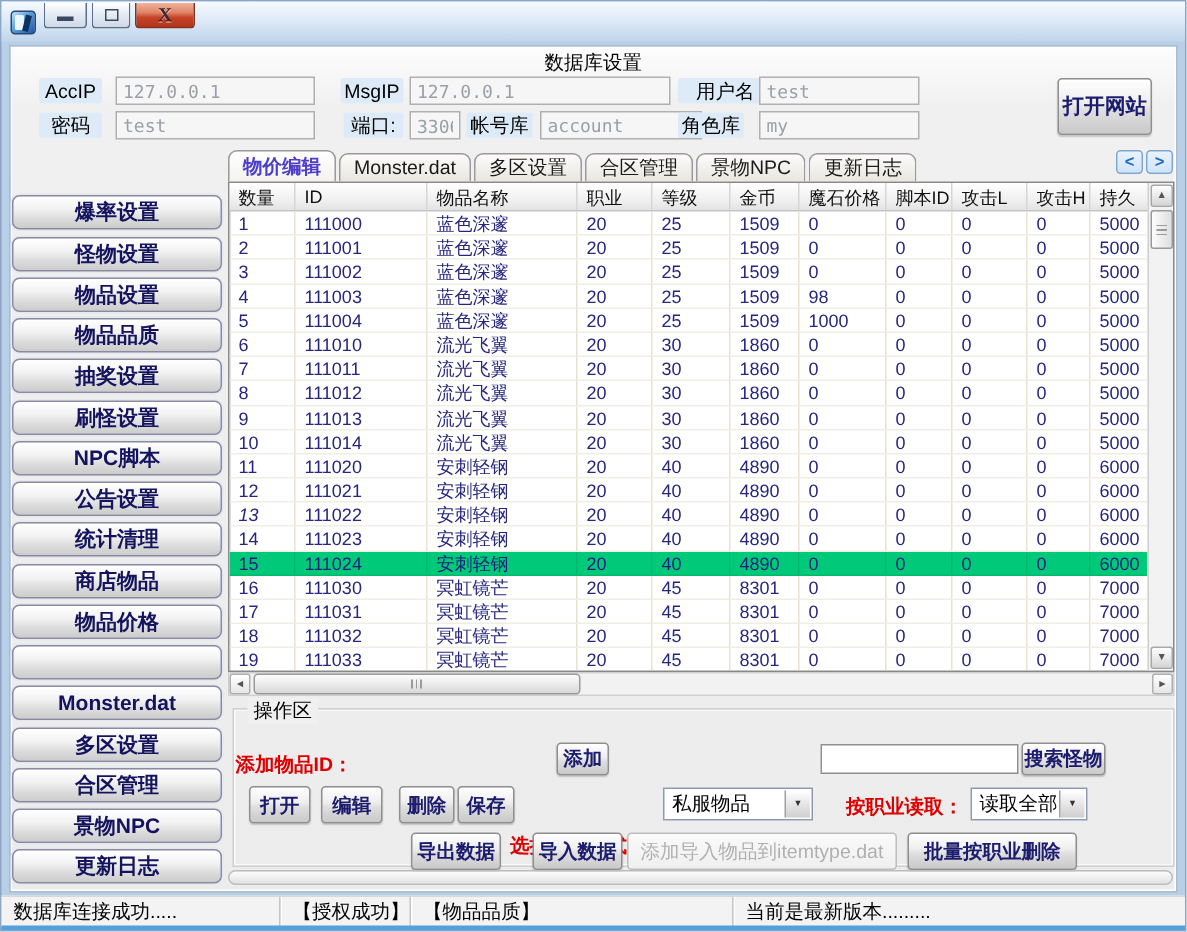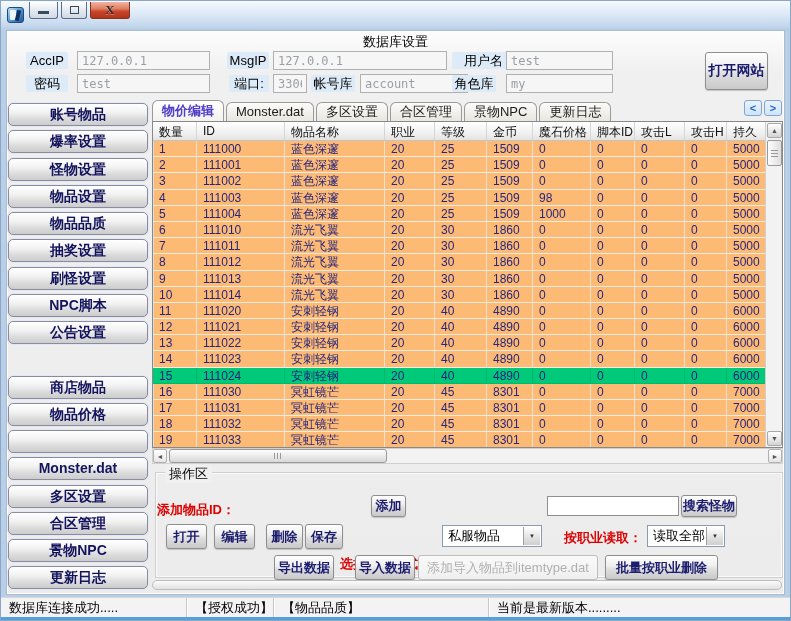--- a/index.html
+++ b/index.html
@@ -68,21 +68,21 @@
          background:linear-gradient(#fcfbf9,#e9e6df); border:1px solid #9a9a9a; border-bottom:none;
          border-radius:6px 6px 0 0; cursor:pointer; white-space:nowrap; }
   .tab.active { height:21px; line-height:19px; color:#4e3ec8; font-weight:bold;
                 background:linear-gradient(#ffffff,#f3f2ef); }
   .tab-arrows { position:absolute; left:744px; top:100px; display:flex; gap:2px; }
   .tab-arrow { width:18px; height:16px; border:1px solid #7fa7d0; border-radius:3px;
                background:linear-gradient(#eaf3fc,#cfe4f8); color:#1f66cc; font-weight:bold;
                font-size:11px; display:flex; align-items:center; justify-content:center; cursor:pointer; }
 
   
-  .table { position:absolute; left:152px; top:121px; width:631px; height:327px; background:#fdba74;
+  .table { position:absolute; left:152px; top:121px; width:631px; height:327px; background:#ffffff;
            border:1px solid #888; box-shadow:inset 1px 1px 0 #dcdcdc; overflow:hidden; }
   .thead { display:flex; height:19px; background:linear-gradient(#ffffff,#eeeeee 70%,#e2e2e2);
            border-bottom:1px solid #c4c4c4; }
   .th { font-size:12px; color:#101010; padding:2px 4px 0 6px; border-right:1px solid #d6d6d6;
         white-space:nowrap; overflow:hidden; flex:0 0 auto; }
   .tbody { position:absolute; left:0; top:19px; right:17px; bottom:0; overflow:hidden; }
   .trow { display:flex; height:16.2px; cursor:default; }
   .td { font-size:12px; color:#26267e; line-height:16px; padding:0 4px 0 6px;
         border-right:1px solid #e9e2d2; border-bottom:1px solid #f0ede4;
         white-space:nowrap; overflow:hidden; flex:0 0 auto; }
@@ -171,29 +171,29 @@
   <div class="chip" style="left:229px; top:75px; width:40px;">端口:</div>
   <input class="dbinp" style="left: 273px; top: 74px; width: 34px;" value="3306">
   <div class="chip" style="left:311px; top:75px; width:44px;">帐号库</div>
   <input class="dbinp" style="left: 360px; top: 74px; width: 108px;" value="account">
   <div class="chip" style="left:452px; top:75px; width:44px;">角色库</div>
   <input class="dbinp" style="left: 506px; top: 74px; width: 107px;" value="my">
 
   <div class="btn3d big-btn" style="left:705px; width:63px;">打开网站</div>
 
   <div class="sidebar" id="sidebar">
-      <div class="side-btn" style="top: 103px;">账号物品</div>
       <div class="side-btn" style="top: 130.25px;">爆率设置</div>
       <div class="side-btn" style="top: 157.5px;">怪物设置</div>
       <div class="side-btn" style="top: 184.75px;">物品设置</div>
       <div class="side-btn" style="top: 212px;">物品品质</div>
       <div class="side-btn" style="top: 239.25px;">抽奖设置</div>
       <div class="side-btn" style="top: 266.5px;">刷怪设置</div>
       <div class="side-btn" style="top: 293.75px;">NPC脚本</div>
       <div class="side-btn" style="top: 321px;">公告设置</div>
+      <div class="side-btn" style="top: 348.25px;">统计清理</div>
       <div class="side-btn" style="top: 375.5px;">商店物品</div>
       <div class="side-btn" style="top: 402.75px;">物品价格</div>
       <div class="side-btn" style="top: 430px;"></div>
       <div class="side-btn" style="top: 457.25px;">Monster.dat</div>
       <div class="side-btn" style="top: 484.5px;">多区设置</div>
       <div class="side-btn" style="top: 511.75px;">合区管理</div>
       <div class="side-btn" style="top: 539px;">景物NPC</div>
       <div class="side-btn" style="top: 566.25px;">更新日志</div>
     </div>
 
@@ -379,21 +379,21 @@
           <div class="td" style="width: 50px;">20</div>
           <div class="td" style="width: 52px;">40</div>
           <div class="td" style="width: 46px;">4890</div>
           <div class="td" style="width: 58px;">0</div>
           <div class="td" style="width: 44px;">0</div>
           <div class="td" style="width: 50px;">0</div>
           <div class="td" style="width: 42px;">0</div>
           <div class="td" style="width: 40px;">6000</div>
         </div>
         <div class="trow">
-          <div class="td" style="width: 44px;">13</div>
+          <div class="td" style="width: 44px; font-style: italic;">13</div>
           <div class="td" style="width: 88px;">111022</div>
           <div class="td" style="width: 100px;">安刺轻钢</div>
           <div class="td" style="width: 50px;">20</div>
           <div class="td" style="width: 52px;">40</div>
           <div class="td" style="width: 46px;">4890</div>
           <div class="td" style="width: 58px;">0</div>
           <div class="td" style="width: 44px;">0</div>
           <div class="td" style="width: 50px;">0</div>
           <div class="td" style="width: 42px;">0</div>
           <div class="td" style="width: 40px;">6000</div>

